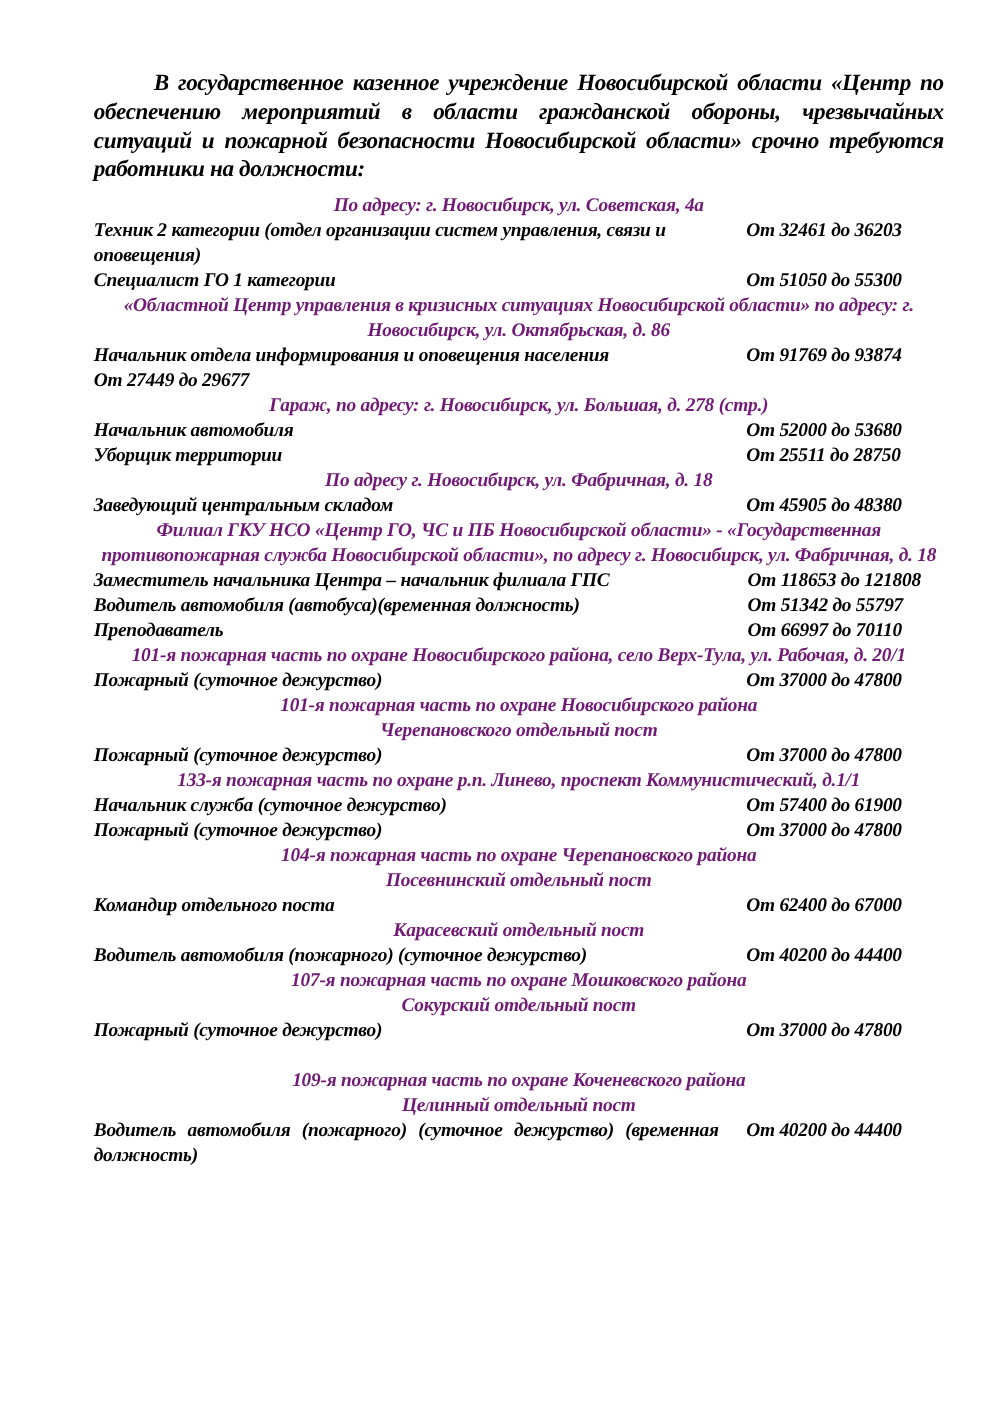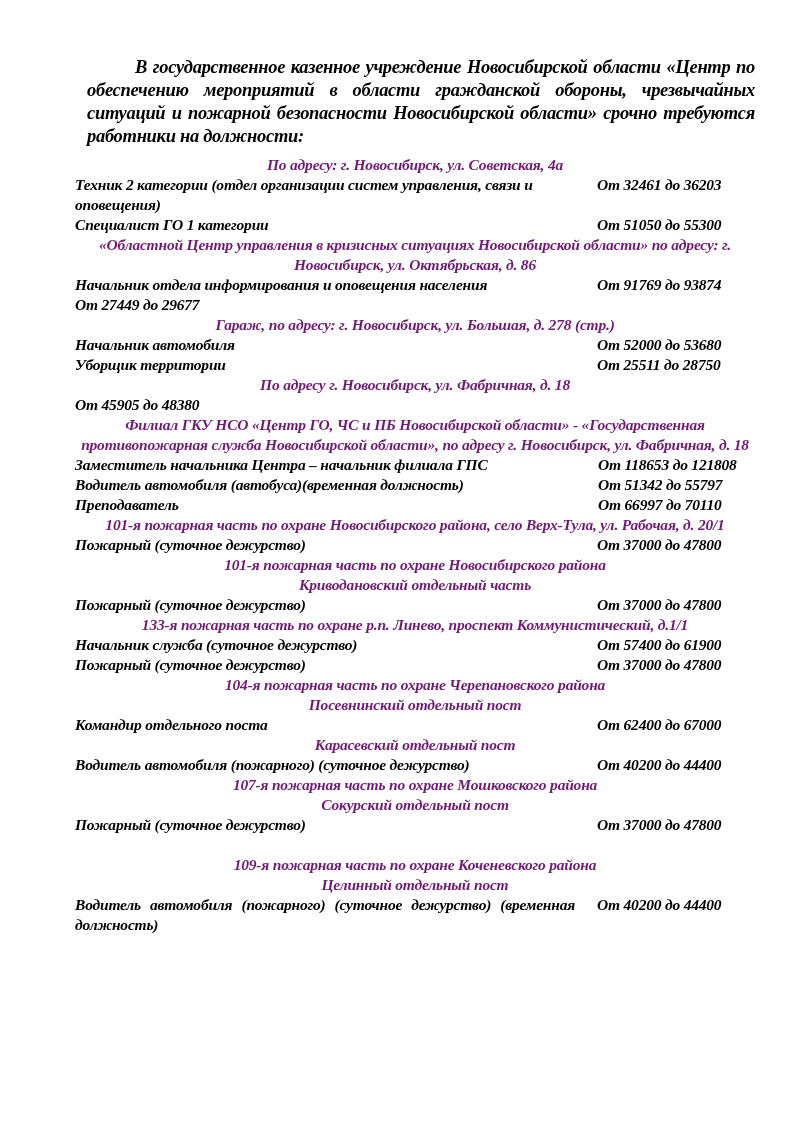--- a/index.html
+++ b/index.html
@@ -4,21 +4,21 @@
 <style>
   html, body { margin: 0; padding: 0; background: #ffffff; }
   body { width: 794px; height: 1123px; position: relative; overflow: hidden; }
   .page {
     position: absolute; left: 75px; top: 56px; width: 680px;
     font-family: "Liberation Serif", serif;
     font-style: italic; font-weight: bold; color: #000;
   }
   .intro {
     font-size: 18.5px; line-height: 23px; text-align: justify;
-    text-indent: 48px; margin: 0 0 7px 12px; letter-spacing: -0.3px;
+    text-indent: 48px; margin: 0 0 7px 0; letter-spacing: -0.3px;
   }
   .doc-list { font-size: 15.5px; line-height: 20px; letter-spacing: -0.2px; }
   .heading {
     color: #701a75; text-align: center; margin: 0; padding: 0 4px;
   }
   .row { display: flex; justify-content: space-between; align-items: flex-start; }
   .row .pos { flex: 1 1 auto; padding-right: 20px; max-width: 500px; }
   .row .sal { flex: 0 0 158px; white-space: nowrap; }
   .row .sal.wide { flex: 0 0 165px; margin-right: -8px; }
   .row .pos.justify { text-align: justify; text-align-last: left; }
@@ -51,20 +51,21 @@
       <div class="row">
         <div class="pos">Начальник автомобиля</div>
         <div class="sal">От 52000 до 53680</div>
       </div>
       <div class="row">
         <div class="pos">Уборщик территории</div>
         <div class="sal">От 25511 до 28750</div>
       </div>
       <div class="heading">По адресу г. Новосибирск, ул. Фабричная, д. 18</div>
       <div class="row">
+        <div class="pos">Заведующий центральным складом</div>
         <div class="sal">От 45905 до 48380</div>
       </div>
       <div class="heading">Филиал ГКУ НСО «Центр ГО, ЧС и ПБ Новосибирской области» - «Государственная противопожарная служба Новосибирской области», по адресу г. Новосибирск, ул. Фабричная, д. 18</div>
       <div class="row">
         <div class="pos">Заместитель начальника Центра – начальник филиала ГПС</div>
         <div class="sal wide">От 118653 до 121808</div>
       </div>
       <div class="row">
         <div class="pos">Водитель автомобиля (автобуса)(временная должность)</div>
         <div class="sal wide">От 51342 до 55797</div>
@@ -72,21 +73,21 @@
       <div class="row">
         <div class="pos">Преподаватель</div>
         <div class="sal wide">От 66997 до 70110</div>
       </div>
       <div class="heading">101-я пожарная часть по охране Новосибирского района, село Верх-Тула, ул. Рабочая, д. 20/1</div>
       <div class="row">
         <div class="pos">Пожарный (суточное дежурство)</div>
         <div class="sal">От 37000 до 47800</div>
       </div>
       <div class="heading">101-я пожарная часть по охране Новосибирского района</div>
-      <div class="heading">Криводановский отдельный часть</div>
+      <div class="heading">Черепановского отдельный пост</div>
       <div class="row">
         <div class="pos">Пожарный (суточное дежурство)</div>
         <div class="sal">От 37000 до 47800</div>
       </div>
       <div class="heading">133-я пожарная часть по охране р.п. Линево, проспект Коммунистический, д.1/1</div>
       <div class="row">
         <div class="pos">Начальник служба (суточное дежурство)</div>
         <div class="sal">От 57400 до 61900</div>
       </div>
       <div class="row">

